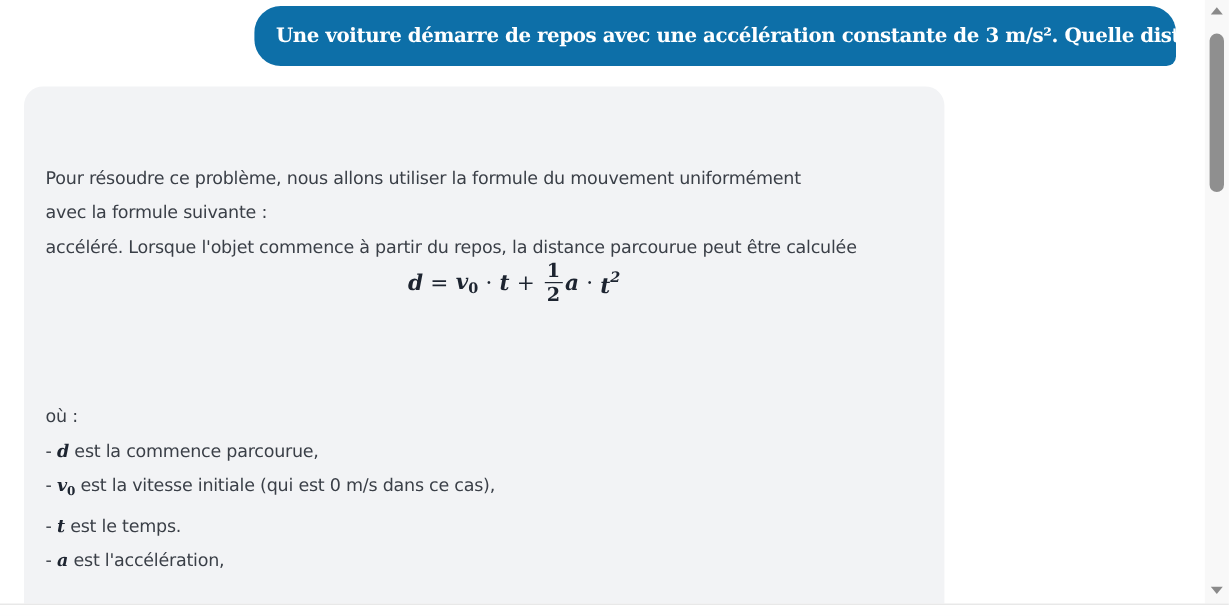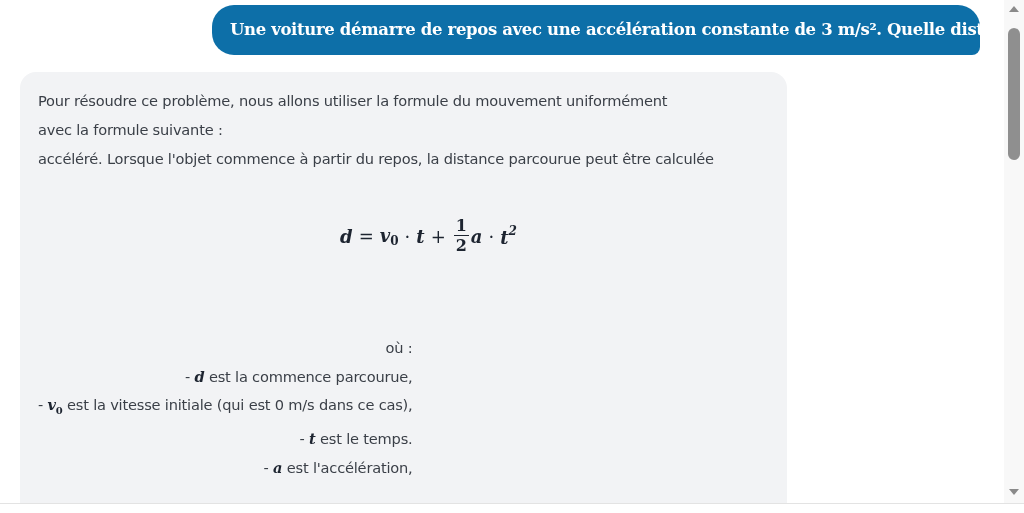--- a/index.html
+++ b/index.html
@@ -37,20 +37,21 @@
       background: #f2f3f5;
       border-radius: 16px;
       color: #3a3f47;
       font-family: "DejaVu Sans", "Liberation Sans", sans-serif;
       font-size: 14.6px;
       padding: 14px 18px 0 18px;
     }
     .para {
       line-height: 29px;
       letter-spacing: -0.2px;
+      margin-top: 48px;
     }
     .formula-block {
       position: absolute;
       left: 0; top: 134px;
       width: 767px; height: 60px;
       display: flex; justify-content: center; align-items: center;
       font-family: "DejaVu Serif", "Liberation Serif", serif;
       font-size: 18px;
       color: #1d2430;
     }
@@ -63,21 +64,20 @@
       display: inline-flex; flex-direction: column; align-items: center;
       margin: 0 2px; font-size: 16px; font-weight: bold;
     }
     .frac .num { border-bottom: 1.5px solid #1d2430; padding: 0 2px; line-height: 18px; }
     .frac .den { line-height: 20px; }
     .list-block {
       position: absolute;
       left: 18px; top: 262px;
       line-height: 28.5px;
       letter-spacing: -0.2px;
-      text-align: right;
     }
     .list-item .var {
       font-family: "DejaVu Serif", "Liberation Serif", serif;
       font-style: italic; font-weight: bold;
       color: #1d2430;
     }
     .list-item .var sub { font-size: 10px; font-style: normal; }
     .scrollbar {
       position: absolute; left: 1004px; top: 0;
       width: 20px; height: 503px;

